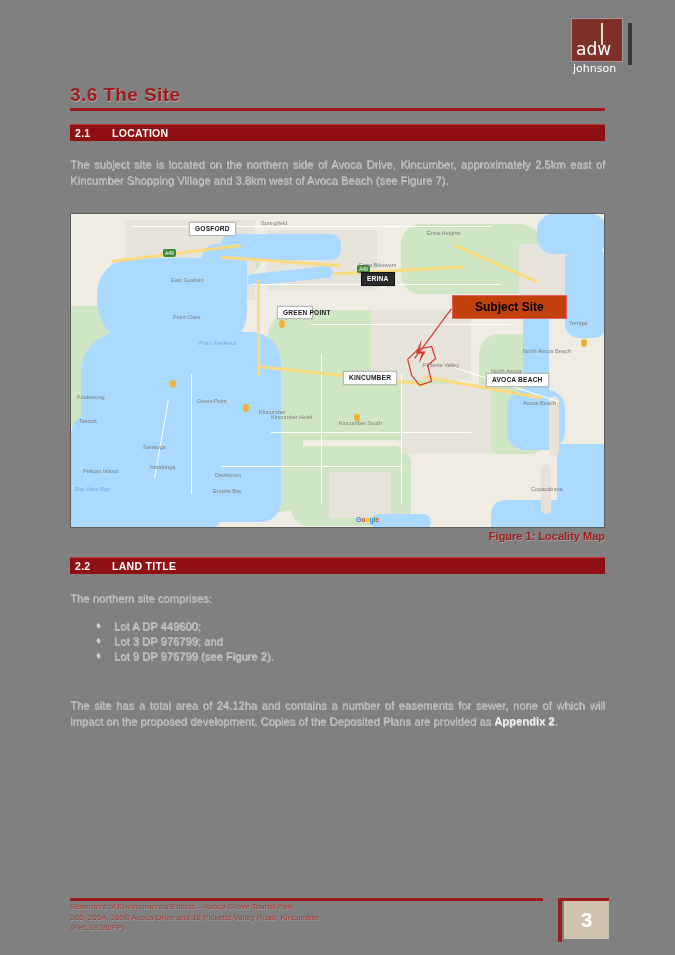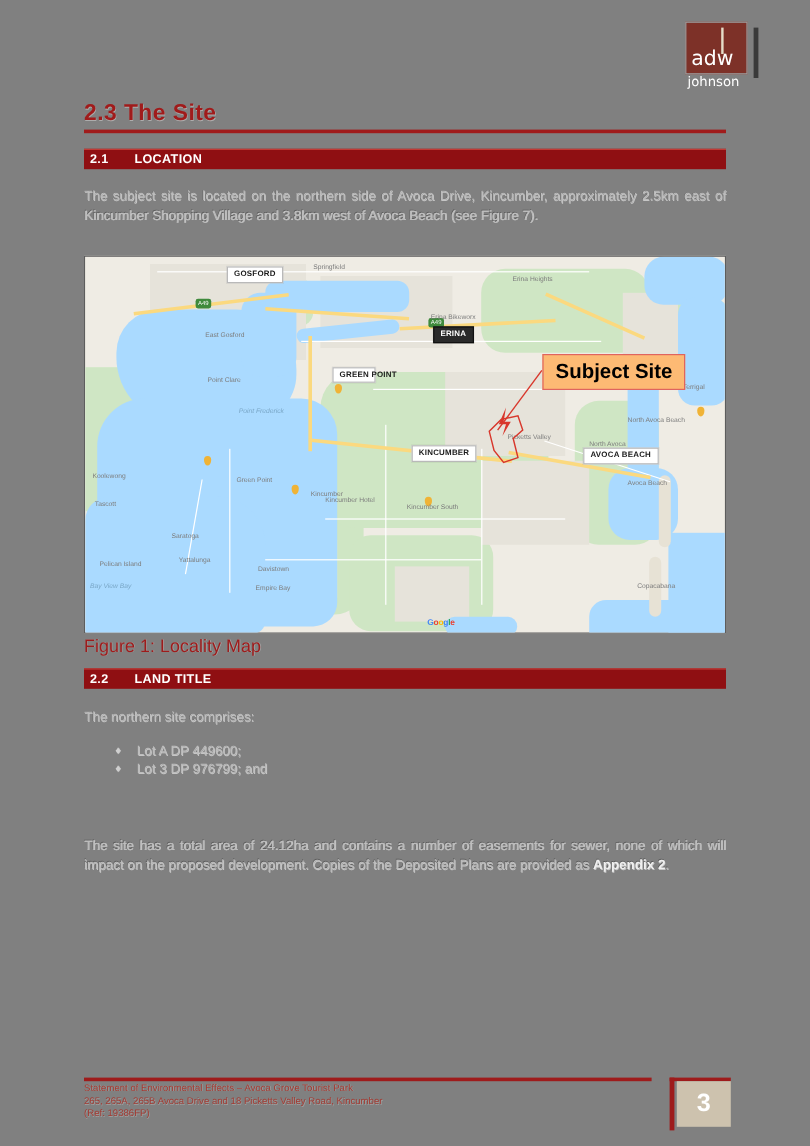--- a/index.html
+++ b/index.html
@@ -194,24 +194,24 @@
   .town.dark {
     background: #2a2a2a;
     color: #ffffff;
     border-color: #111;
   }
 
   
   .subject-callout {
     position: absolute;
     left: 452px; top: 295px;
-    background: #fdba74;
+    background: #c2410c;
     border: 1.5px solid #e0645e;
-    padding: 4px 10px;
-    font-size: 17px;
+    padding: 4px 22px;
+    font-size: 12px;
     font-weight: bold;
     color: #000000;
     white-space: nowrap;
     z-index: 6;
   }
   .leader-svg { position: absolute; inset: 0; z-index: 5; pointer-events: none; }
 
   .google-wm {
     position: absolute;
     left: 285px; bottom: 4px;
@@ -224,24 +224,24 @@
   .google-wm span:nth-child(2){color:#EA4335;}
   .google-wm span:nth-child(3){color:#FBBC05;}
   .google-wm span:nth-child(4){color:#4285F4;}
   .google-wm span:nth-child(5){color:#34A853;}
   .google-wm span:nth-child(6){color:#EA4335;}
 
   .fig-cap {
     position: absolute;
     left: 70px; top: 530px;
     width: 535px;
-    text-align: left;
+    text-align: right;
     color: #9e1b1b;
-    font-size: 15px;
-    font-weight: normal;
+    font-size: 11px;
+    font-weight: bold;
     text-shadow: 0.5px 0.5px 0 rgba(255,255,255,0.3);
   }
 
   
   .footer-rule {
     position: absolute;
     left: 70px; top: 898px;
     width: 473px;
     height: 3px;
     background: #9e1b1b;
@@ -287,21 +287,21 @@
 
   <div class="logo-wrap">
     <div class="logo-box"></div>
     <div class="logo-shadow"></div>
     <div class="logo-stem"></div>
     <div class="logo-adw">adw</div>
     <div class="logo-johnson">johnson</div>
   </div>
 
   <div class="h1-title">
-    <span class="t">2.3   The Site</span>
+    <span class="t">3.6   The Site</span>
     <div class="h1-rule"></div>
   </div>
 
   <div class="sec-bar" style="top:124px;">
     <span class="num">2.1</span>
     <span class="lbl">LOCATION</span>
   </div>
 
   <div class="para" style="top:156px;">The subject site is located on the northern side of Avoca Drive, Kincumber, approximately 2.5km east of Kincumber Shopping Village and 3.8km west of Avoca Beach (see Figure 7).</div>
 
@@ -426,20 +426,21 @@
   <div class="sec-bar" style="top:557px;">
     <span class="num">2.2</span>
     <span class="lbl">LAND TITLE</span>
   </div>
 
   <div class="para" style="top:590px;">The northern site comprises:</div>
 
   <ul class="bullets" style="top:619px;">
     <li>Lot A DP 449600;</li>
     <li>Lot 3 DP 976799; and</li>
+    <li>Lot 9 DP 976799 (see Figure 2).</li>
   </ul>
 
   <div class="para" style="top:697px;"><span>The site has a total area of 24.12ha and contains a number of easements for sewer, none of which will impact on the proposed development. Copies of the Deposited Plans are provided as </span><b>Appendix 2</b><span>.</span></div>
 
   <div class="footer-rule"></div>
   <div class="footer-text">
     <div>Statement of Environmental Effects – Avoca Grove Tourist Park</div>
     <div>265, 265A, 265B Avoca Drive and 18 Picketts Valley Road, Kincumber</div>
     <div>(Ref: 19386FP)</div>
   </div>

